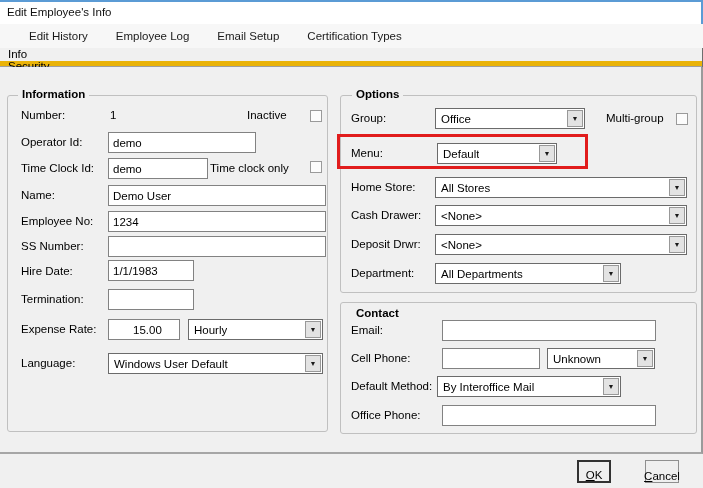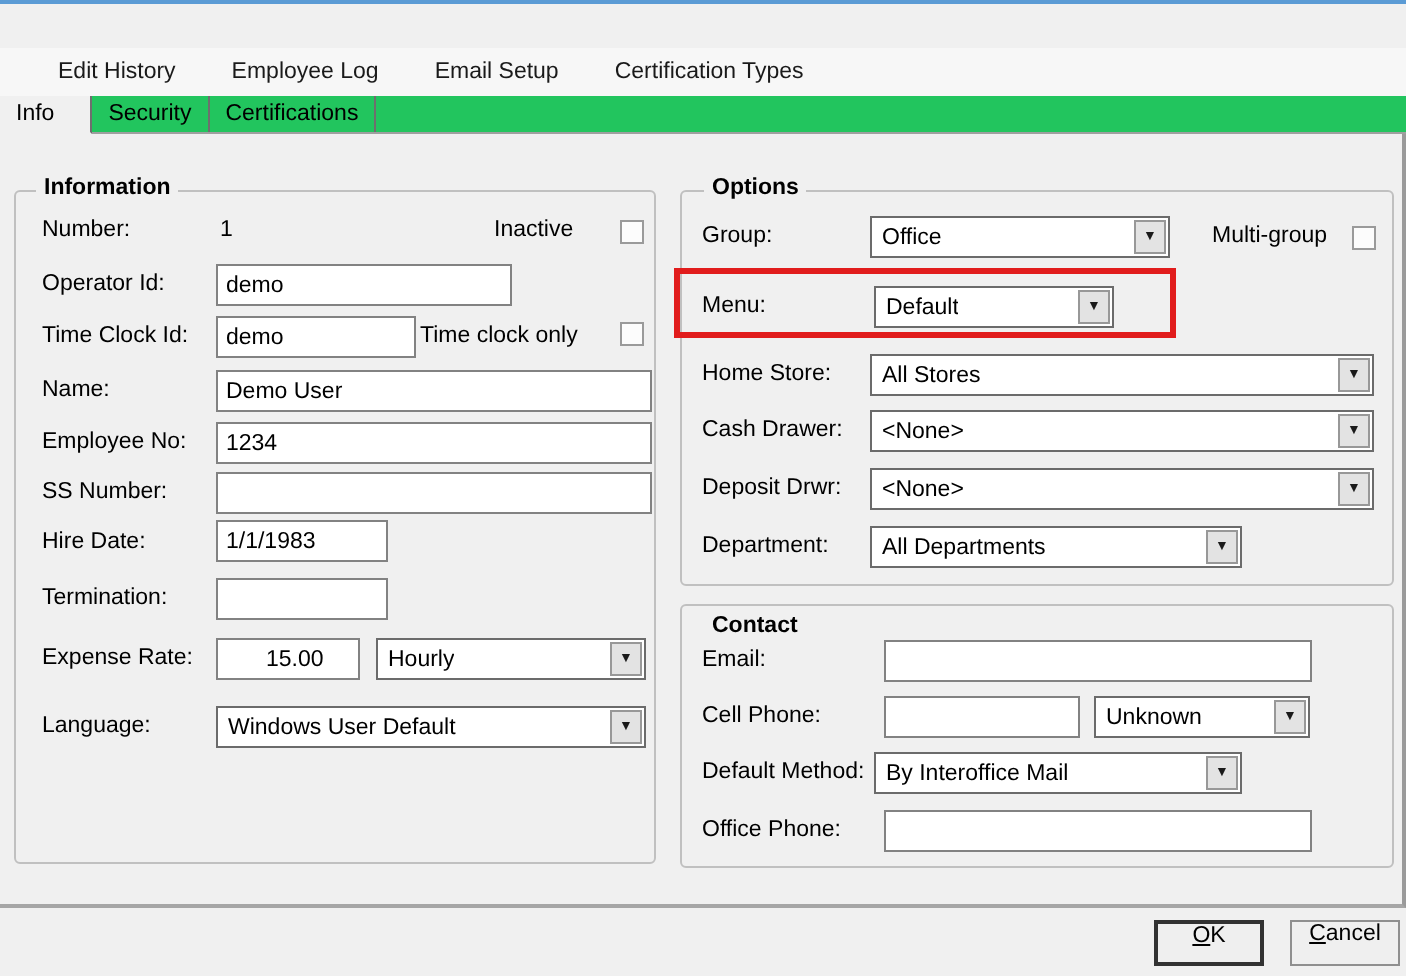--- a/index.html
+++ b/index.html
@@ -20,22 +20,22 @@
   }
   .titlebar .title { position:absolute; left:7px; top:4px; color:#111; }
   .menubar {
     position:absolute; left:0; top:22px; width:703px; height:24px;
     background:#f7f7f7; display:flex; align-items:center; gap:28px;
     padding-left:29px; color:#1a1a1a;
   }
   .menubar .menu-item { cursor:default; white-space:nowrap; }
   .tabstrip {
     position:absolute; left:0; top:46px; width:703px; height:19px;
-    background:#22c55e; border-bottom:1px solid #9f9f9f;
-    display:flex; align-items:stretch;
+    background:#eab308; border-bottom:1px solid #9f9f9f;
+    display:flex; align-items:stretch;flex-direction:column;
   }
   .tab {
     display:flex; align-items:center;
     padding:0 8px; border-right:1px solid #6e6e6e; white-space:nowrap;
   }
   .tab.selected { background:#f0f0f0; border-bottom:1px solid #f0f0f0; margin-bottom:-1px; padding-right:18px; }
   .tabpage {
     position:absolute; left:0; top:65px; width:703px; height:387px;
     background:#f0f0f0; border-right:2px solid #9a9a9a; border-bottom:2px solid #a6a6a6;
   }
@@ -65,33 +65,36 @@
   }
   .checkbox {
     position:absolute; width:12px; height:12px;
     border:1px solid #9a9a9a; background:#fcfcfc;
   }
   .highlight-rect {
     position:absolute; border:3px solid #e11c1c; background:transparent; z-index:5;
   }
   .bottombar { position:absolute; left:0; top:452px; width:703px; height:36px; background:#f0f0f0; }
   .btn {
-    position:absolute; width:55px; height:23px; background:#efefef;
-    display:flex; align-items:flex-start; justify-content:center; cursor:default;
+    position:absolute; width:34px; height:23px; background:#efefef;
+    display:flex; align-items:flex-end; justify-content:center; cursor:default;
   }
   .btn.default { border:2px solid #323232; }
   .btn.normal { border:1px solid #8f8f8f; }
   .btn-label { display:block; }
   .btn-label::first-letter { text-decoration:underline; }
 </style>
 </head>
 <body>
 
 <div class="window">
 
+  <div class="titlebar">
+    <span class="title">Edit Employee's Info</span>
+  </div>
 
   <div class="menubar">
     <span class="menu-item">Edit History</span>
     <span class="menu-item">Employee Log</span>
     <span class="menu-item">Email Setup</span>
     <span class="menu-item">Certification Types</span>
   </div>
 
   <div class="tabstrip">
     <div class="tab selected">

